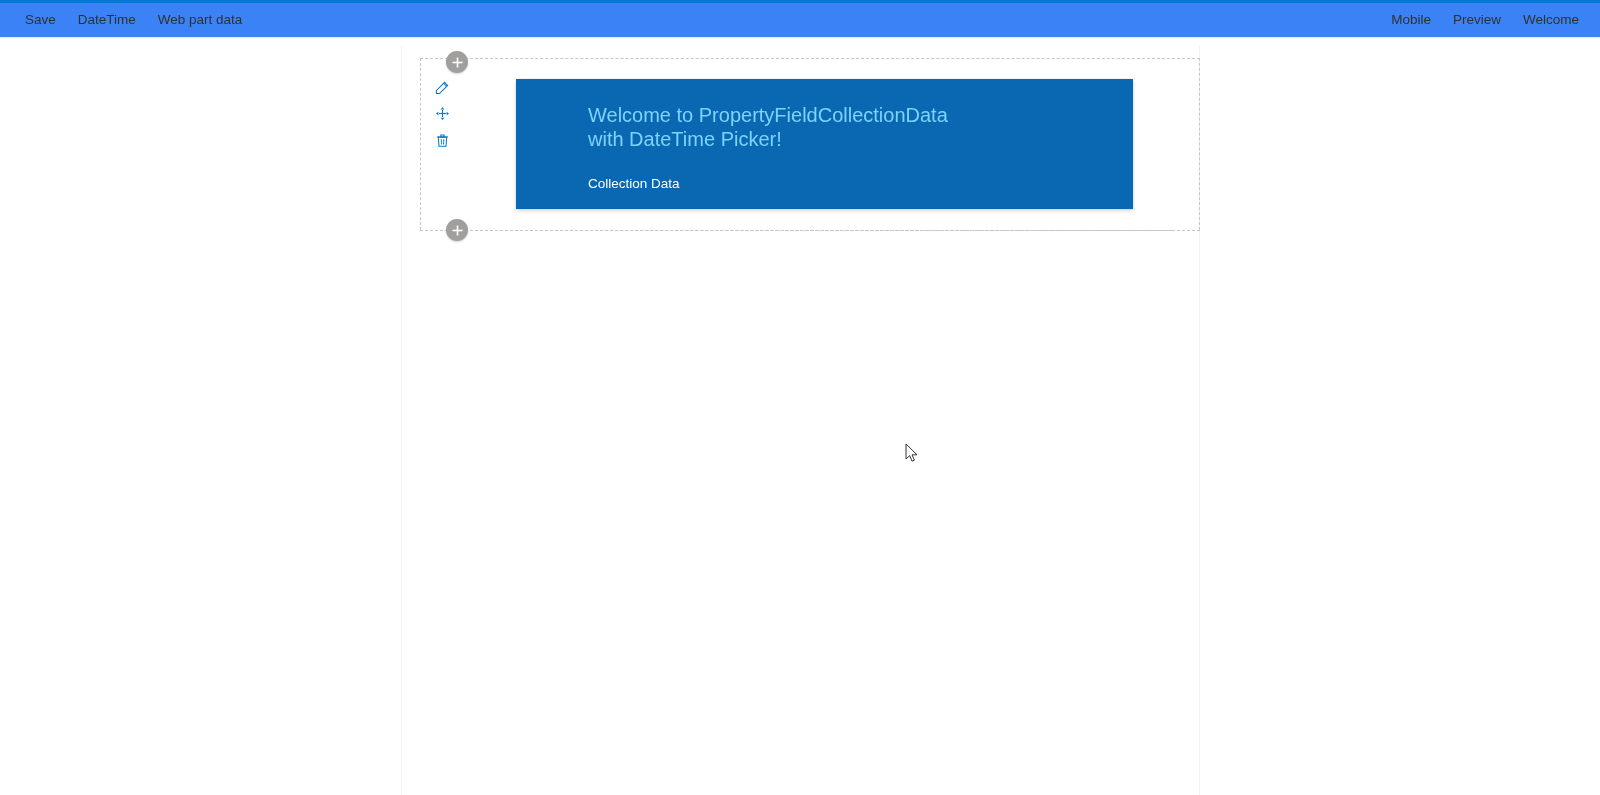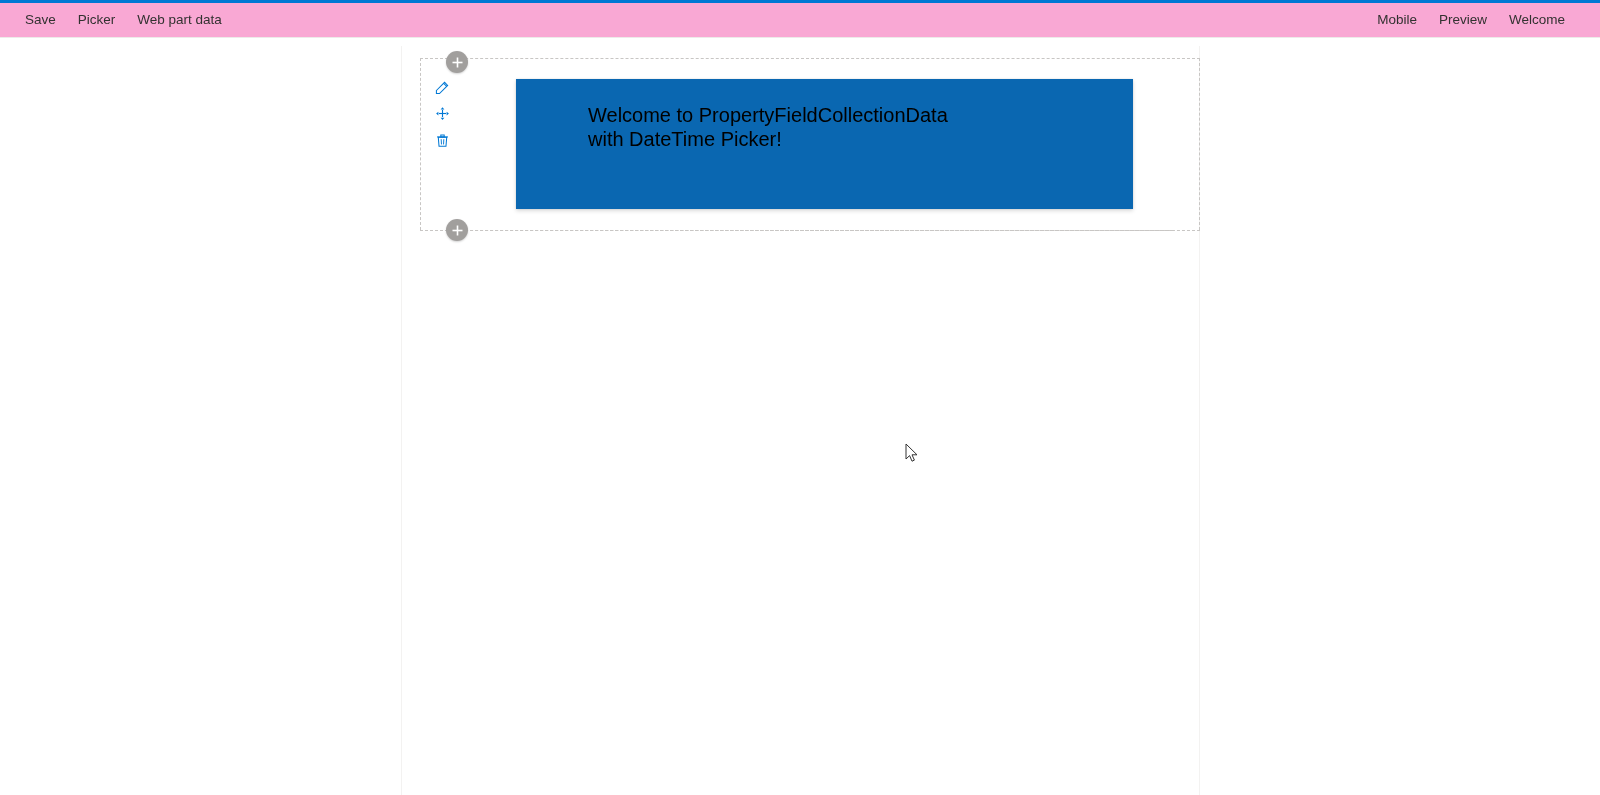--- a/index.html
+++ b/index.html
@@ -25,36 +25,36 @@
     height: 3px;
     background: #0078d4;
   }
 
   
   .command-bar {
     position: absolute;
     top: 3px; left: 0;
     width: 1600px;
     height: 35px;
-    background: #f9a8d4;
+    background: #3b82f6;
     border-bottom: 1px solid #edebe9;
     display: flex;
     align-items: center;
     box-sizing: border-box;
   }
   .cmd-left {
     display: flex;
     align-items: center;
     padding-left: 14px;
   }
   .cmd-right {
     display: flex;
     align-items: flex-end;
     margin-left: auto;
-    padding-right: 24px;
+    padding-right: 10px;
   }
   .cmd-btn {
     font-size: 13.5px;
     color: #323130;
     padding: 6px 11px;
     line-height: 16px;
     cursor: pointer;
     white-space: nowrap;
     background: transparent;
     border: none;
@@ -129,21 +129,21 @@
     left: 516px;
     top: 40px;
     width: 617px;
     height: 130px;
     background: #0a67b1;
     box-shadow: 0 2px 4px rgba(0,0,0,0.14), 0 0 2px rgba(0,0,0,0.10);
     box-sizing: border-box;
     padding: 24px 34px 0 72px;
   }
   .webpart-title {
-    color: #000000;
+    color: #7dd3fc;
     font-size: 20px;
     line-height: 24px;
     font-weight: 400;
     margin: 0;
     max-width: 360px;
   }
   .webpart-sub {
     color: #ffffff;
     font-size: 13.5px;
     line-height: 18px;
@@ -161,21 +161,21 @@
   }
 </style>
 </head>
 <body>
 
 <div class="top-accent"></div>
 
 <div class="command-bar">
   <div class="cmd-left">
     <button class="cmd-btn">Save</button>
-    <button class="cmd-btn">Picker</button>
+    <button class="cmd-btn">DateTime</button>
     <button class="cmd-btn">Web part data</button>
   </div>
   <div class="cmd-right">
     <button class="cmd-btn">Mobile</button>
     <button class="cmd-btn">Preview</button>
     <button class="cmd-btn">Welcome</button>
   </div>
 </div>
 
 <div class="canvas">
@@ -226,19 +226,20 @@
     <svg width="15" height="15" viewBox="0 0 16 16" aria-hidden="true">
       <path d="M3.5 4.5 L12.5 4.5 L11.7 14.2 L4.3 14.2 Z" fill="none" stroke="#0078d4" stroke-width="1.1"></path>
       <path d="M2.2 4.2 L13.8 4.2" stroke="#0078d4" stroke-width="1.1"></path>
       <path d="M6.2 2.2 L9.8 2.2 L9.8 4.2 L6.2 4.2 Z" fill="none" stroke="#0078d4" stroke-width="1.1"></path>
       <path d="M6.6 6.6 L6.9 12.2 M9.4 6.6 L9.1 12.2" stroke="#0078d4" stroke-width="1"></path>
     </svg>
   </div>
 
   <div class="webpart">
     <div class="webpart-title">Welcome to PropertyFieldCollectionData with DateTime Picker!</div>
+    <div class="webpart-sub">Collection Data</div>
   </div>
 
   <svg class="cursor" viewBox="0 0 14 20">
     <path d="M1 1 L1 16 L4.6 12.6 L7 18.2 L9.4 17.1 L7 11.8 L12 11.8 Z" fill="#ffffff" stroke="#333333" stroke-width="1"></path>
   </svg>
 
 </div>
 
 </body></html>

